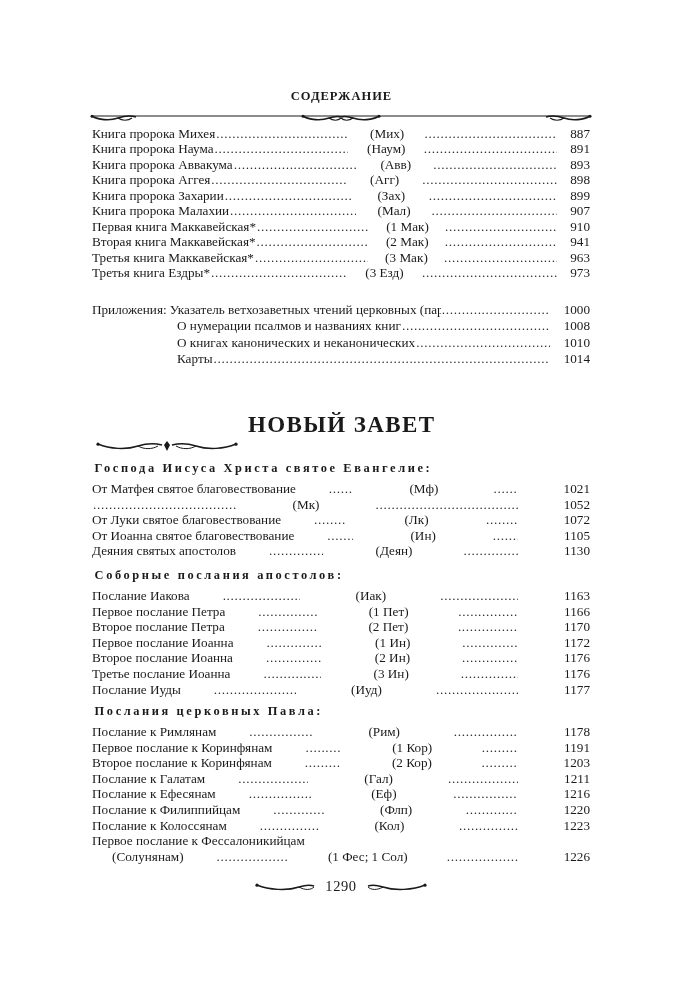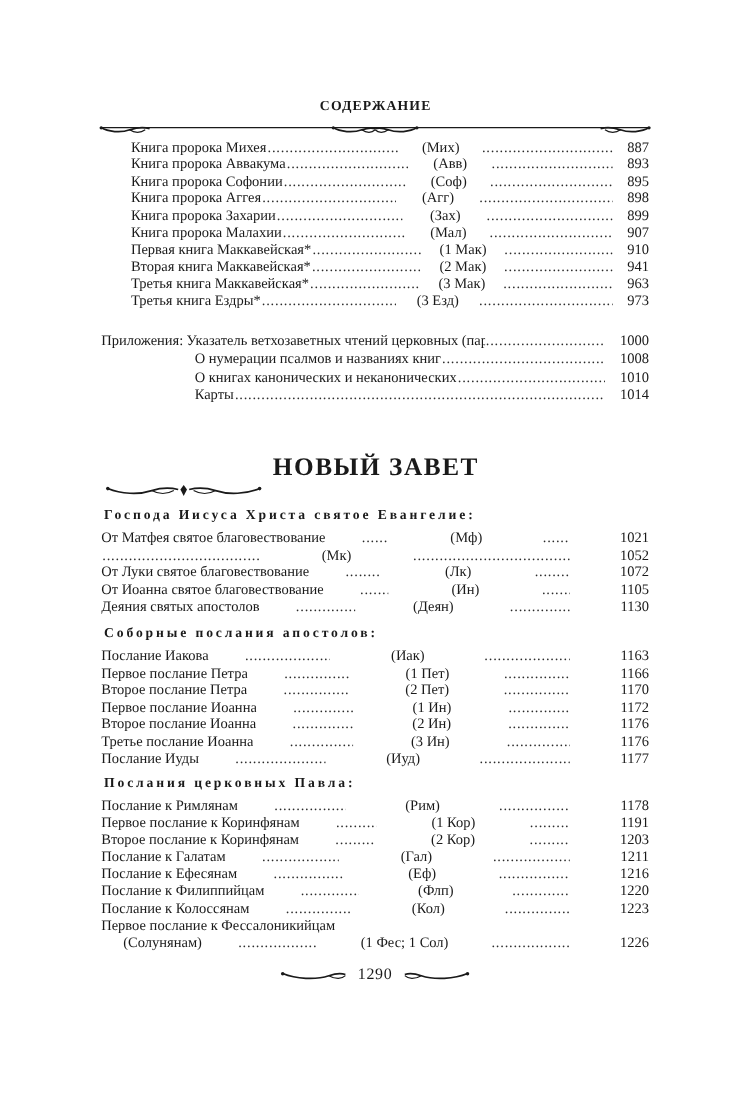--- a/index.html
+++ b/index.html
@@ -82,21 +82,21 @@
     flex: 0 0 auto;
     width: 33px;
     text-align: right;
   }
   .toc-page.wide {
     width: 40px;
   }
 
   
   .ot-list { position: absolute; top: 126px; left: 0; width: 498px; }
-  .ot-list .toc-title { min-width: 0; margin-left: 27px; }
+  .ot-list .toc-title { min-width: 0; }
 
   
   .appendix { position: absolute; top: 302px; left: 0; width: 498px; }
   .appendix .toc-line { font-size: 13.2px; line-height: 16.3px; }
   .app-label {
     flex: 0 0 auto;
     padding-right: 3px;
     text-align: center;
   }
   .app-indent { flex: 0 0 auto; width: 85px; }
@@ -185,32 +185,32 @@
 
   <div class="ot-list" id="ot-list">
       <div class="toc-line">
         <span class="toc-title">Книга пророка Михея</span>
         <span class="dots"></span>
         <span class="toc-abbr">(Мих)</span>
         <span class="dots"></span>
         <span class="toc-page">887</span>
       </div>
       <div class="toc-line">
+        <span class="toc-title">Книга пророка Наума</span>
+        <span class="dots"></span>
+        <span class="toc-abbr">(Наум)</span>
+        <span class="dots"></span>
+        <span class="toc-page">891</span>
+      </div>
+      <div class="toc-line">
         <span class="toc-title">Книга пророка Аввакума</span>
         <span class="dots"></span>
         <span class="toc-abbr">(Авв)</span>
         <span class="dots"></span>
         <span class="toc-page">893</span>
-      </div>
-      <div class="toc-line">
-        <span class="toc-title">Книга пророка Софонии</span>
-        <span class="dots"></span>
-        <span class="toc-abbr">(Соф)</span>
-        <span class="dots"></span>
-        <span class="toc-page">895</span>
       </div>
       <div class="toc-line">
         <span class="toc-title">Книга пророка Аггея</span>
         <span class="dots"></span>
         <span class="toc-abbr">(Агг)</span>
         <span class="dots"></span>
         <span class="toc-page">898</span>
       </div>
       <div class="toc-line">
         <span class="toc-title">Книга пророка Захарии</span>

